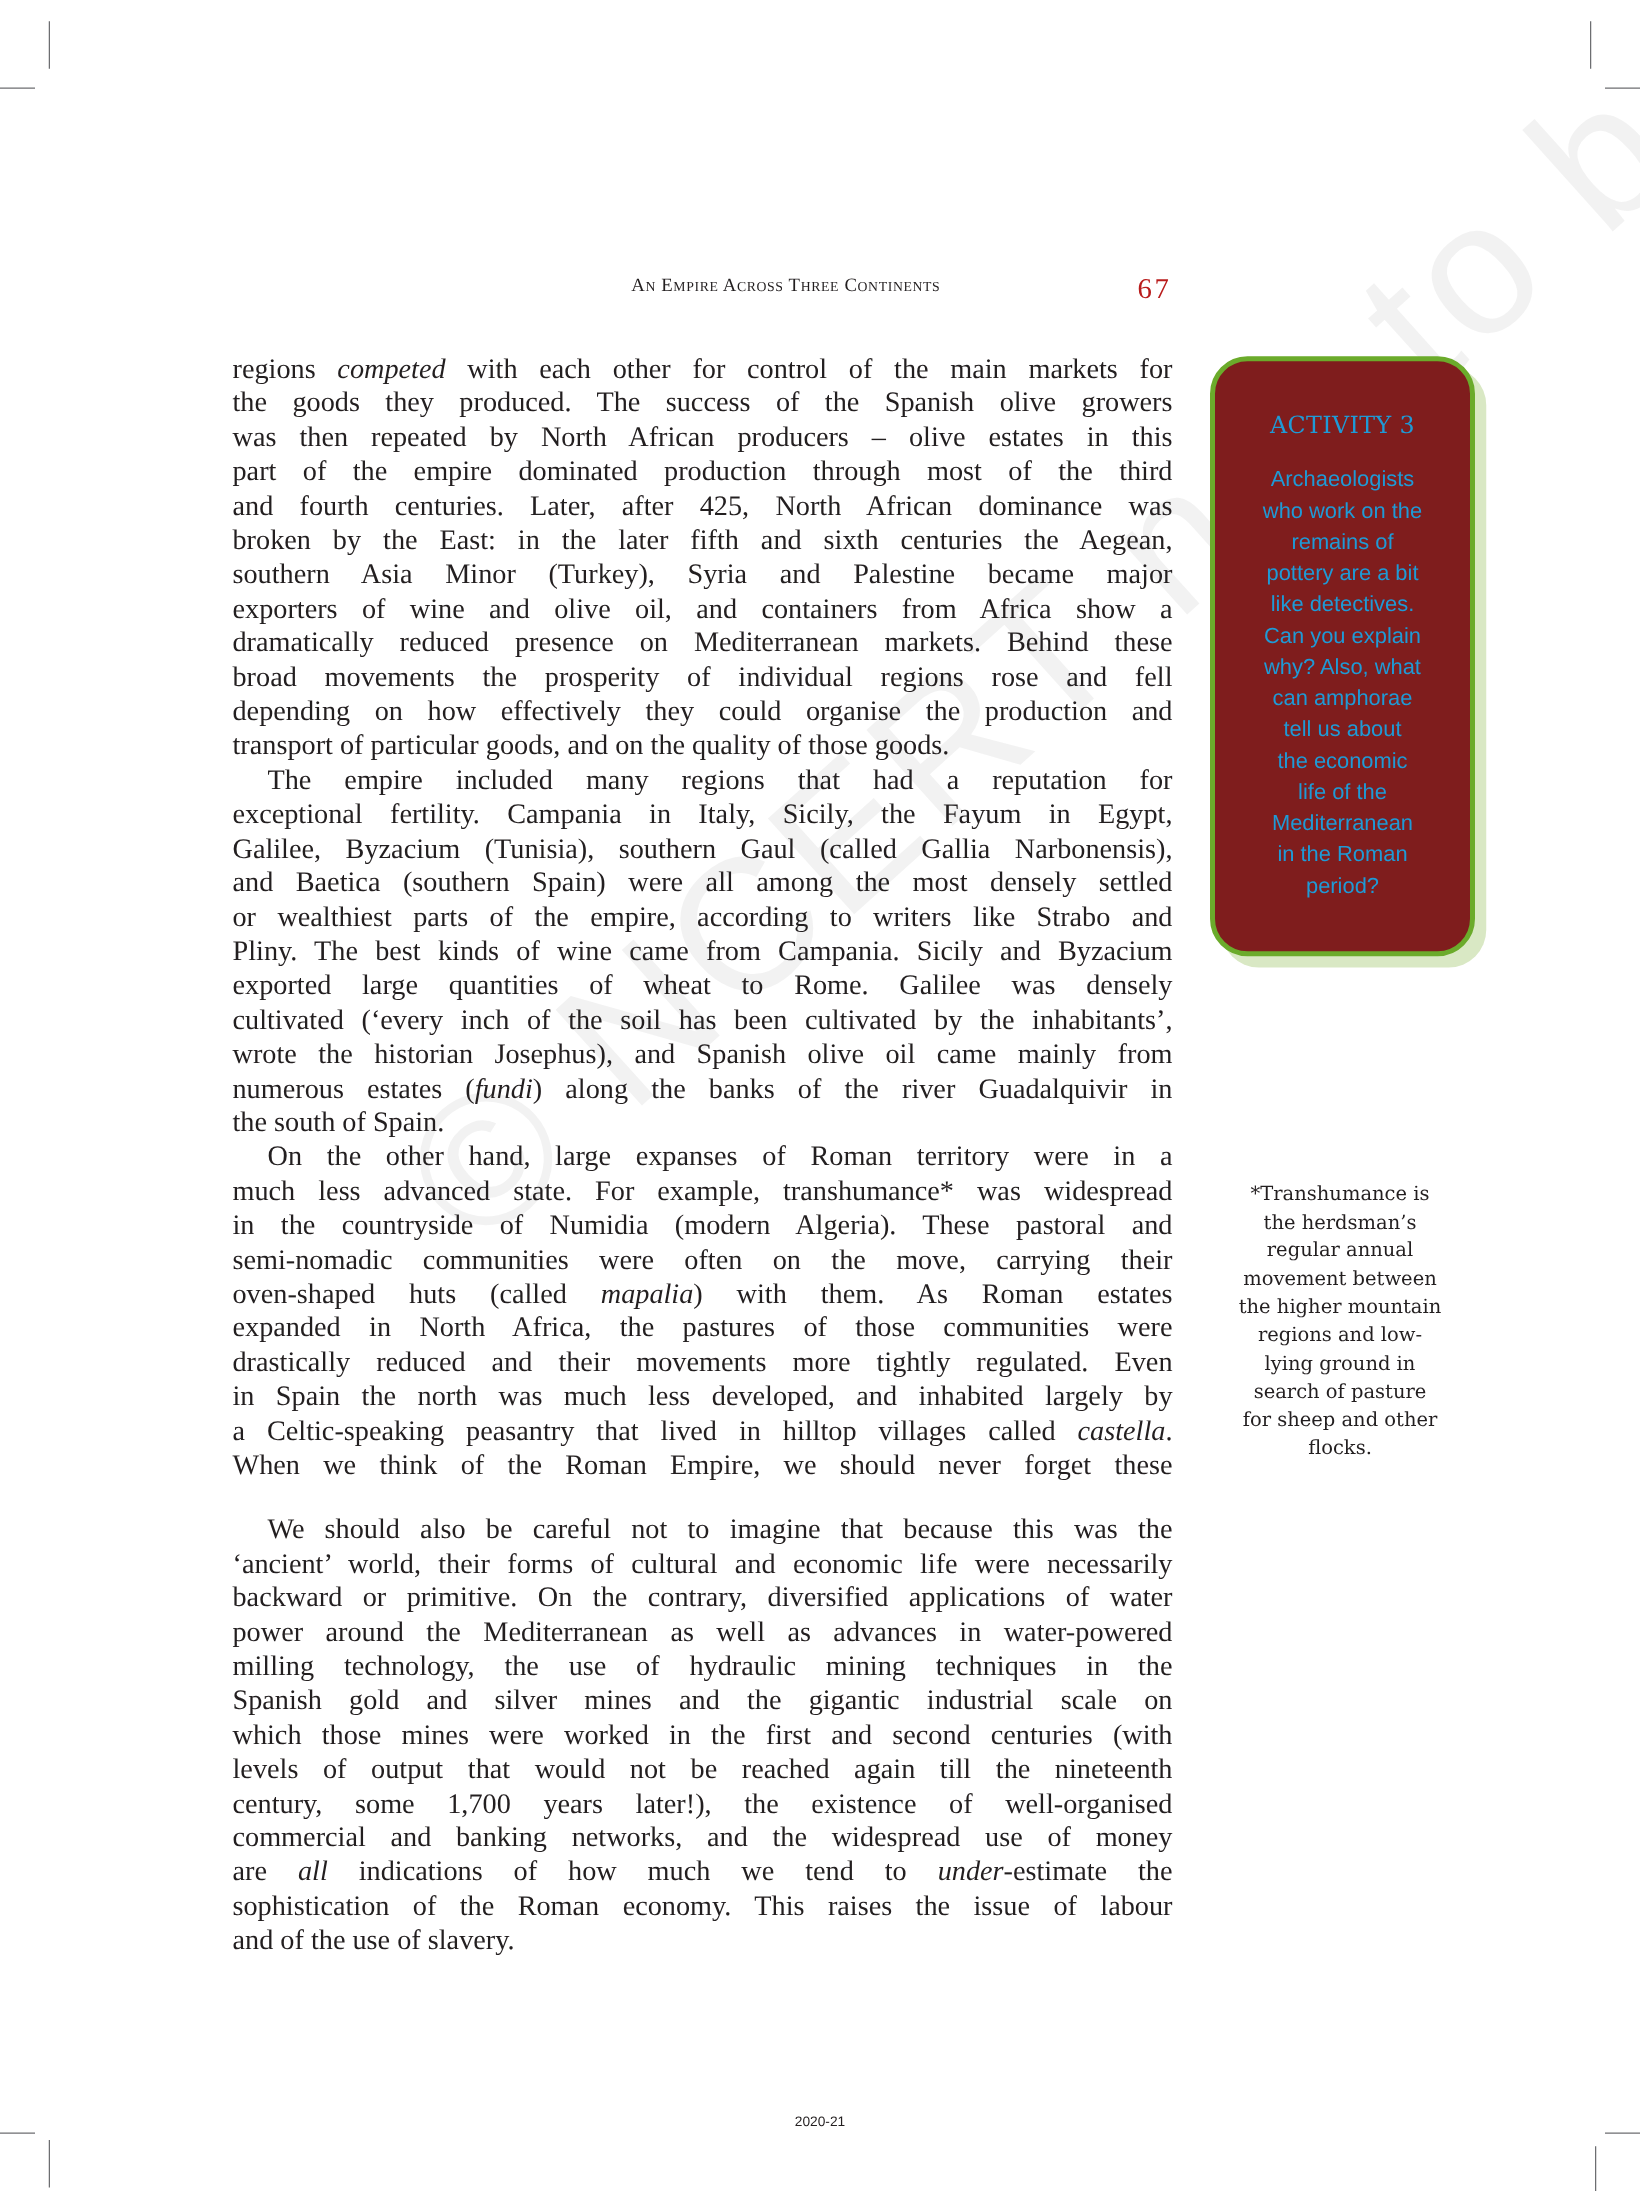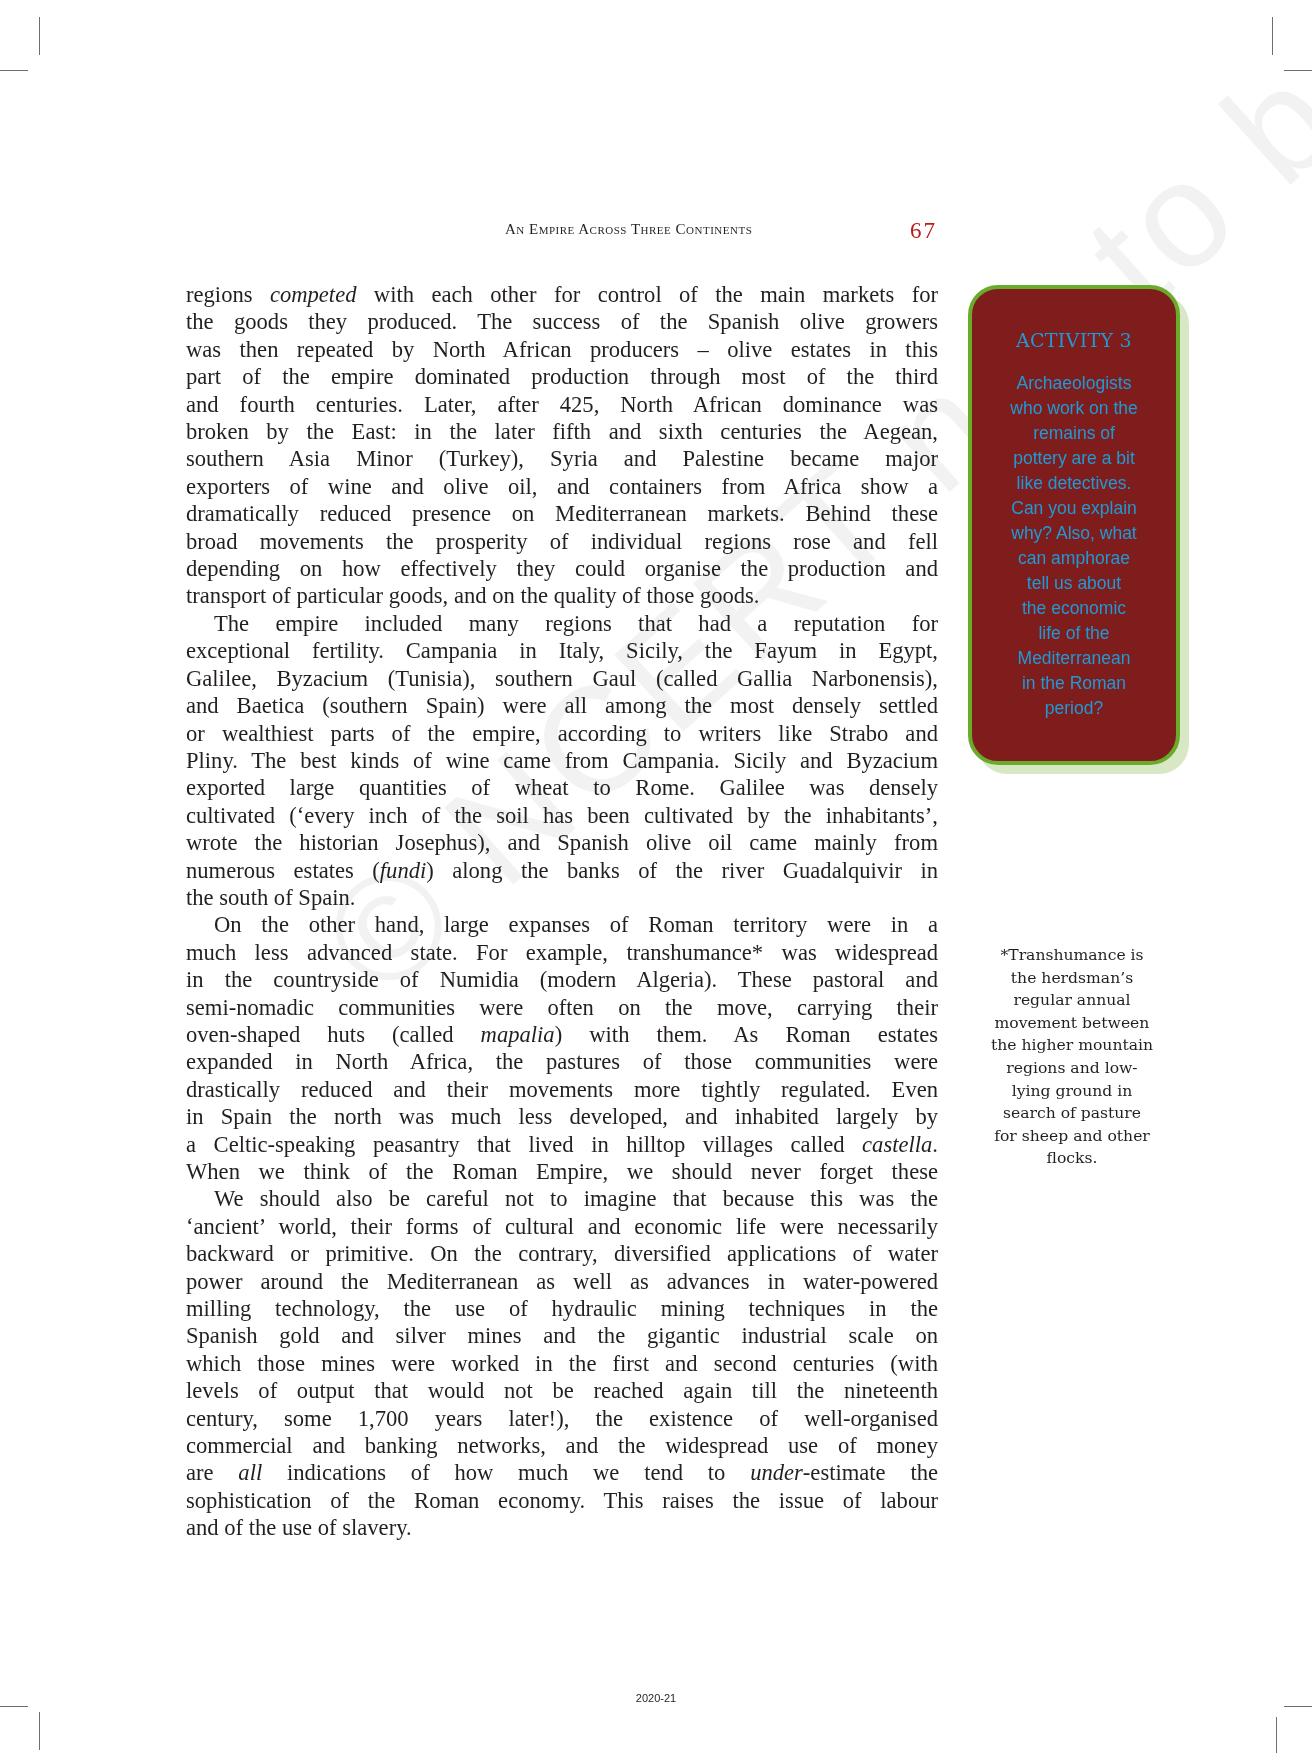--- a/index.html
+++ b/index.html
@@ -86,21 +86,21 @@
       <span class="line">in the countryside of Numidia (modern Algeria). These pastoral and</span>
       <span class="line">semi-nomadic communities were often on the move, carrying their</span>
       <span class="line">oven-shaped huts (called <i>mapalia</i>) with them. As Roman estates</span>
       <span class="line">expanded in North Africa, the pastures of those communities were</span>
       <span class="line">drastically reduced and their movements more tightly regulated. Even</span>
       <span class="line">in Spain the north was much less developed, and inhabited largely by</span>
       <span class="line">a Celtic-speaking peasantry that lived in hilltop villages called <i>castella</i>.</span>
       <span class="line">When we think of the Roman Empire, we should never forget these</span>
     </p>
     <p>
-      <span class="line" style="padding-left: 28px;">We should also be careful not to imagine that because this was the</span>
+      <span class="line" style="padding-left: 28px; margin-top: 24px;">We should also be careful not to imagine that because this was the</span>
       <span class="line">‘ancient’ world, their forms of cultural and economic life were necessarily</span>
       <span class="line">backward or primitive. On the contrary, diversified applications of water</span>
       <span class="line">power around the Mediterranean as well as advances in water-powered</span>
       <span class="line">milling technology, the use of hydraulic mining techniques in the</span>
       <span class="line">Spanish gold and silver mines and the gigantic industrial scale on</span>
       <span class="line">which those mines were worked in the first and second centuries (with</span>
       <span class="line">levels of output that would not be reached again till the nineteenth</span>
       <span class="line">century, some 1,700 years later!), the existence of well-organised</span>
       <span class="line">commercial and banking networks, and the widespread use of money</span>
       <span class="line">are <i>all</i> indications of how much we tend to <i>under</i>-estimate the</span>

